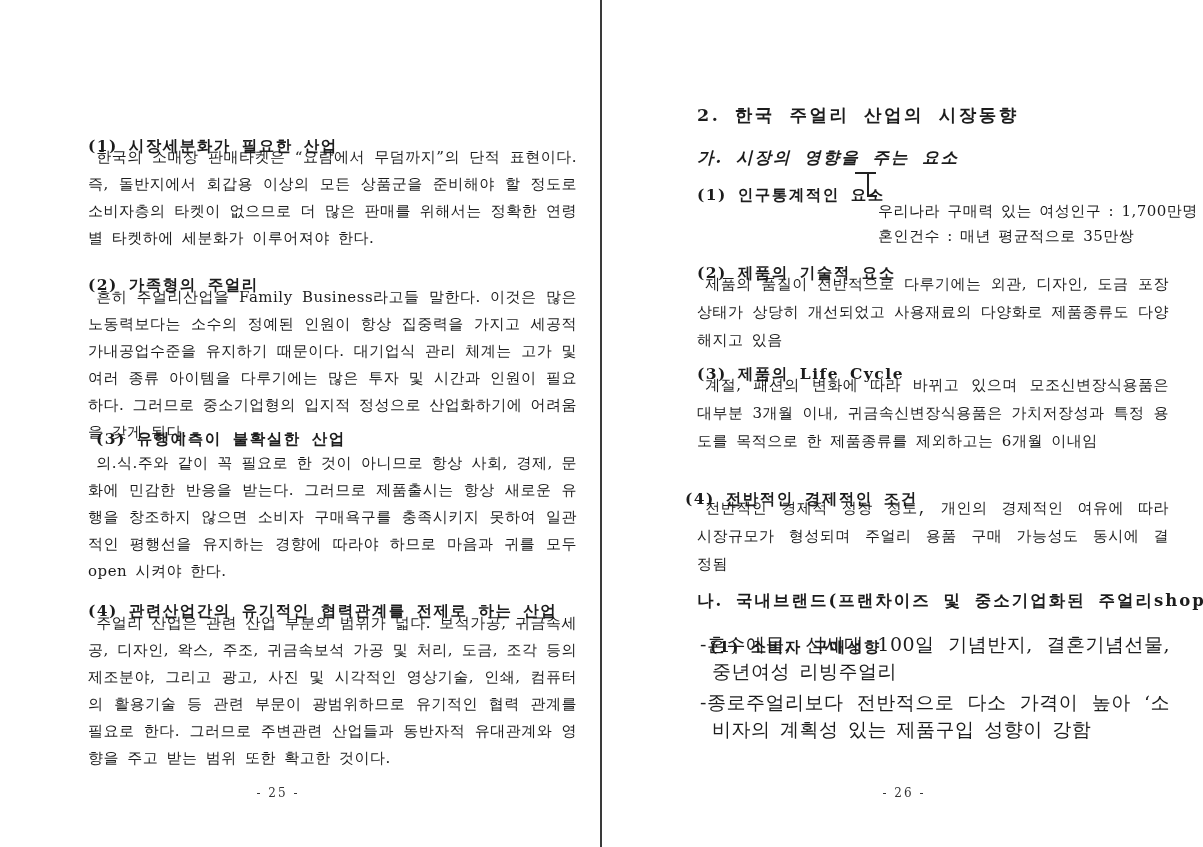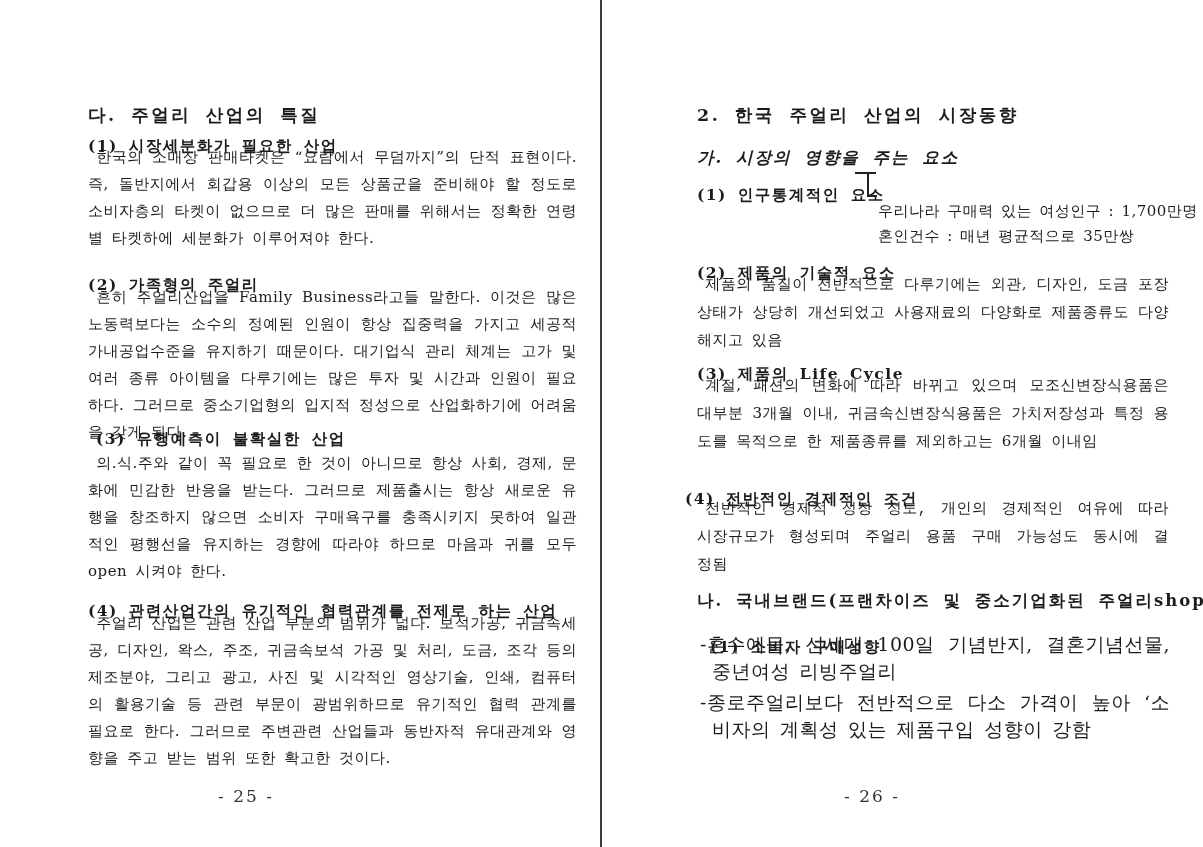--- a/index.html
+++ b/index.html
@@ -79,24 +79,24 @@
     letter-spacing: 0.5px;
     word-spacing: 3px;
   }
   .bullet {
     padding-left: 12px;
     text-indent: -12px;
     margin: 0 0 4px 0;
     text-align: justify;
   }
   .pagenum {
-    font-size: 17px;
+    font-size: 12px;
     letter-spacing: 2px;
     color: #333333;
-    text-align: left;
+    text-align: center;
     white-space: nowrap;
   }
   
   .bracket { width: 22px; height: 26px; }
   .bracket .tick-top {
     position: absolute; left: 0; top: 0;
     width: 21px; height: 1.6px; background: #222;
   }
   .bracket .vbar {
     position: absolute; left: 12px; top: 0;
@@ -106,21 +106,20 @@
     position: absolute; left: 12px; top: 23px;
     width: 10px; height: 1.6px; background: #222;
   }
 </style>
 </head>
 <body>
 
 <div class="canvas">
 
   <section class="page page-left">
-    <h1 class="abs h-major" style="left:88px; top:91px;">다. 주얼리 산업의 특질</h1>
 
     <h2 class="abs h-num" style="left:88px; top:123px;">(1) 시장세분화가 필요한 산업</h2>
     <p class="abs para" style="left:88px; top:144px; width:489px;">한국의 소매상 판매타켓은 “요람에서 무덤까지”의 단적 표현이다. 즉, 돌반지에서 회갑용 이상의 모든 상품군을 준비해야 할 정도로 소비자층의 타켓이 없으므로 더 많은 판매를 위해서는 정확한 연령별 타켓하에 세분화가 이루어져야 한다.</p>
 
     <h2 class="abs h-num" style="left:88px; top:262px;">(2) 가족형의 주얼리</h2>
     <p class="abs para" style="left:88px; top:284px; width:489px;">흔히 주얼리산업을 Family Business라고들 말한다. 이것은 많은 노동력보다는 소수의 정예된 인원이 항상 집중력을 가지고 세공적 가내공업수준을 유지하기 때문이다. 대기업식 관리 체계는 고가 및 여러 종류 아이템을 다루기에는 많은 투자 및 시간과 인원이 필요하다. 그러므로 중소기업형의 입지적 정성으로 산업화하기에 어려움을 갖게 된다.</p>
 
     <h2 class="abs h-num" style="left:88px; top:416px;margin-left:8px;">(3) 유행예측이 불확실한 산업</h2>
     <p class="abs para" style="left:88px; top:450px; width:489px;">의.식.주와 같이 꼭 필요로 한 것이 아니므로 항상 사회, 경제, 문화에 민감한 반응을 받는다. 그러므로 제품출시는 항상 새로운 유행을 창조하지 않으면 소비자 구매욕구를 충족시키지 못하여 일관적인 평행선을 유지하는 경향에 따라야 하므로 마음과 귀를 모두 open 시켜야 한다.</p>
 

